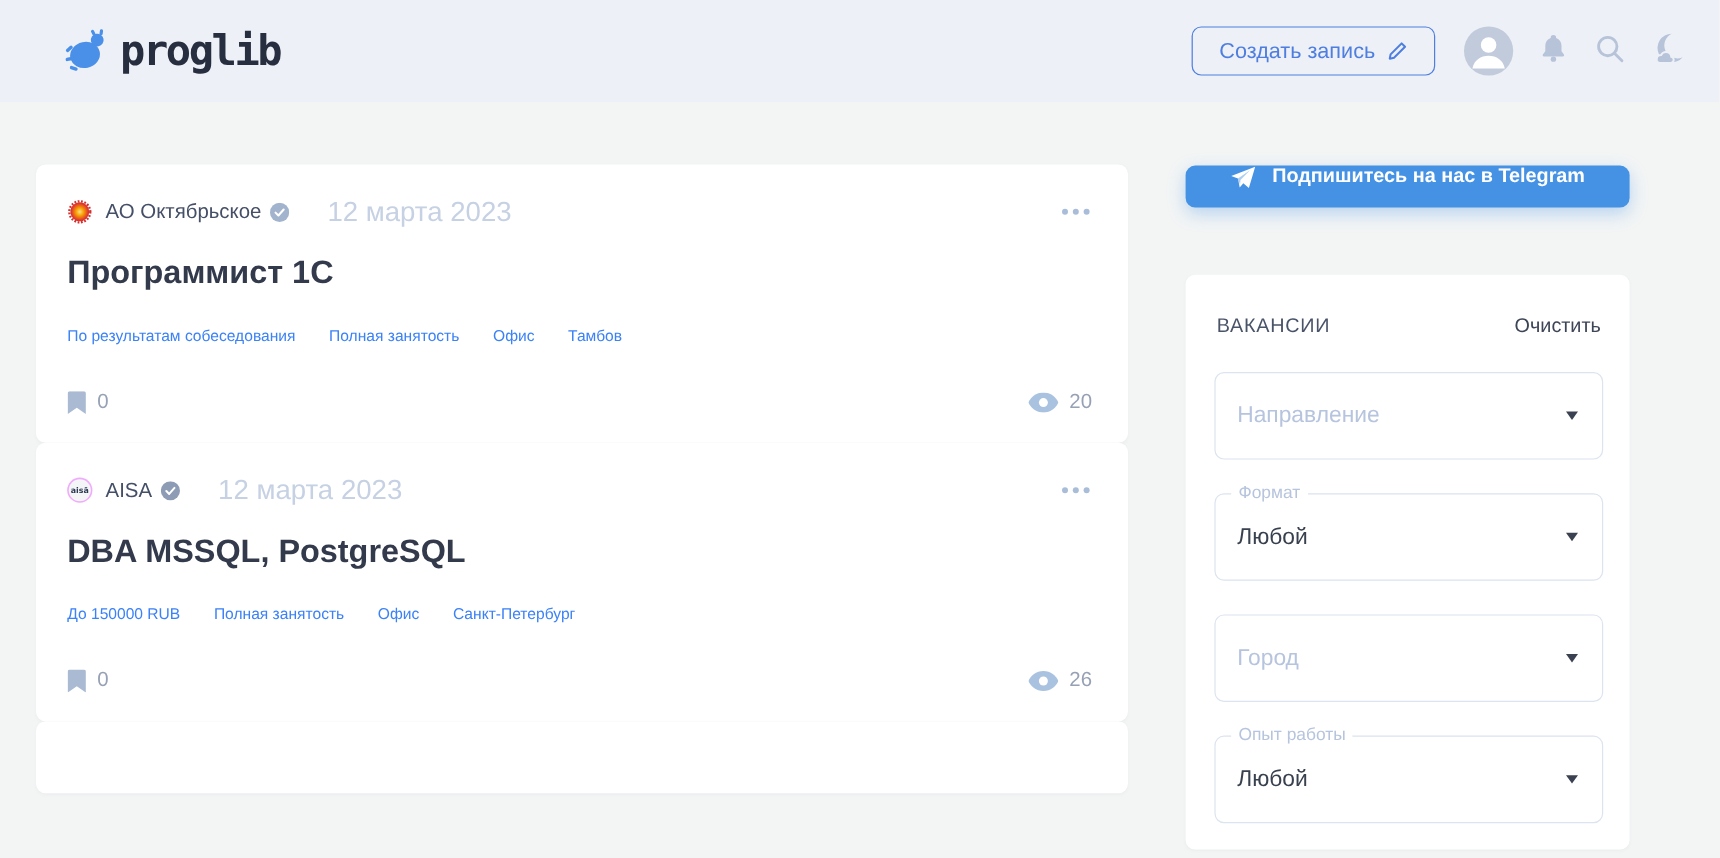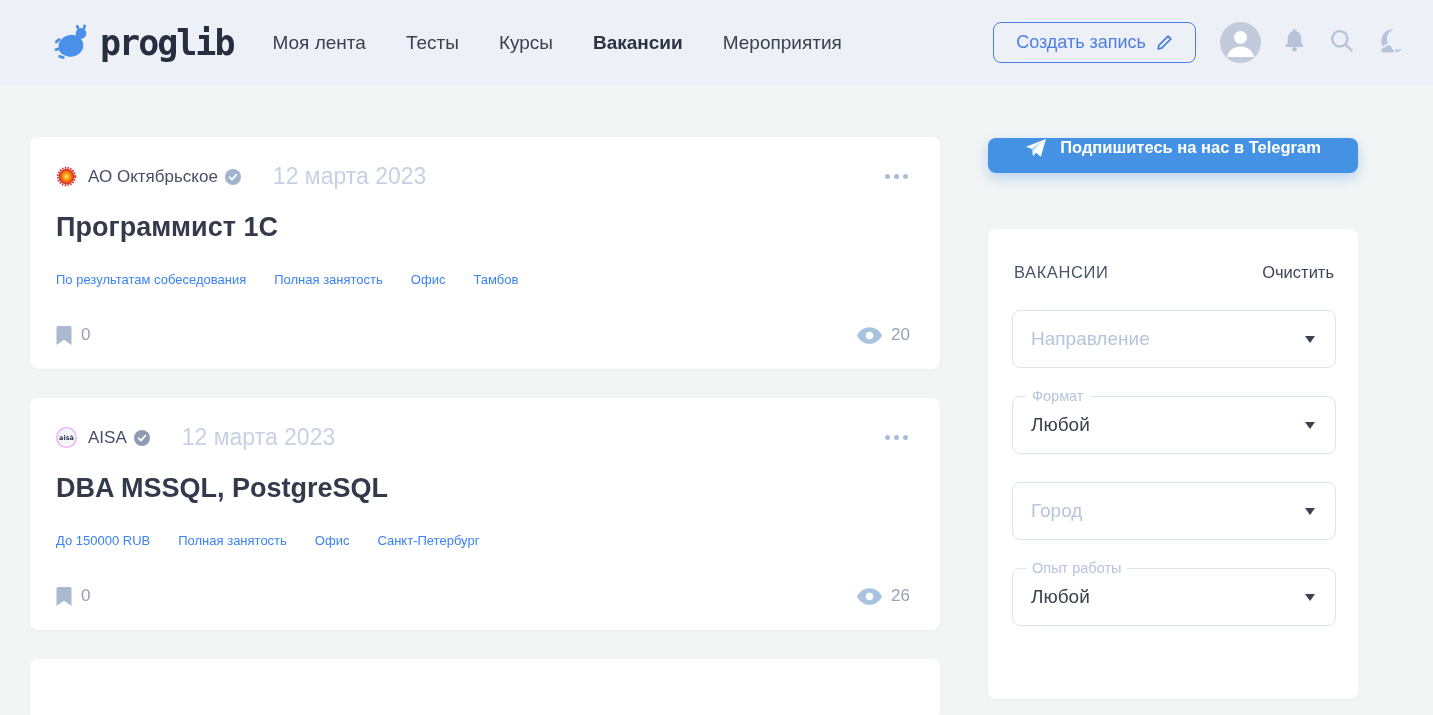--- a/index.html
+++ b/index.html
@@ -77,21 +77,20 @@
     padding: 52px 0 0 30px;
     height: 630px;
   }
   .feed { width: 910px; }
 
   .card {
     background: #fff;
     border-radius: 8px;
     box-shadow: 0 1px 3px rgba(40,50,70,0.04);
     padding: 26px 30px 24px 26px;
-    margin-bottom: 29px;
   }
   .card-head { display: flex; align-items: center; }
   .co-logo {
     width: 21px; height: 21px; border-radius: 50%;
     display: flex; align-items: center; justify-content: center;
     margin-right: 11px; flex: none;
   }
   .co-name { font-size: 17px; color: #454f67; cursor: pointer; }
   .check { margin-left: 7px; display: flex; }
   .card-date { font-size: 23px; color: #c6d1e3; margin-left: 32px; }
@@ -142,21 +141,21 @@
     border-radius: 8px;
     box-shadow: 0 1px 3px rgba(40,50,70,0.04);
     padding: 26px 22px 22px 24px;
     min-height: 470px;
   }
   .fp-head { display: flex; align-items: center; justify-content: space-between; padding: 8px 2px 0 2px; }
   .fp-title { font-size: 16.5px; color: #4a5468; letter-spacing: 0.6px; }
   .fp-clear { font-size: 16.5px; color: #3d4556; cursor: pointer; }
   .select {
     position: relative;
-    height: 58px;
+    height: 73px;
     border: 1px solid #dce4f0;
     border-radius: 8px;
     margin-top: 28px;
     display: flex; align-items: center;
     padding: 0 20px 0 18px;
     cursor: pointer;
     background: #fff;
   }
   .select:first-of-type { margin-top: 34px; }
   .float-label {
@@ -192,27 +191,20 @@
           <rect x="16.5" y="2" width="1.6" height="3" rx="0.8" transform="rotate(-15 17 3.5)"></rect>
           <rect x="2" y="8" width="4" height="1.7" rx="0.8" transform="rotate(-30 4 9)"></rect>
           <rect x="1" y="13" width="4" height="1.7" rx="0.8"></rect>
           <rect x="2" y="18" width="4" height="1.7" rx="0.8" transform="rotate(30 4 19)"></rect>
         </g>
       </svg>
     </span>
     <span class="logo-text">proglib</span>
   </div>
 
-  <nav class="main-nav">
-    <span class="nav-item">Моя лента</span>
-    <span class="nav-item">Тесты</span>
-    <span class="nav-item">Курсы</span>
-    <span class="nav-item active">Вакансии</span>
-    <span class="nav-item">Мероприятия</span>
-  </nav>
 
   <div class="topbar-right">
     <button class="create-btn">
       <span>Создать запись</span>
       <span style="display:flex;">
         <svg width="17" height="17" viewBox="0 0 24 24" fill="none" stroke="#4d7ee0" stroke-width="2.4" stroke-linecap="round" stroke-linejoin="round">
           <path d="M17 3l4 4L8 20l-5 1 1-5L17 3z"></path>
         </svg>
       </span>
     </button>

